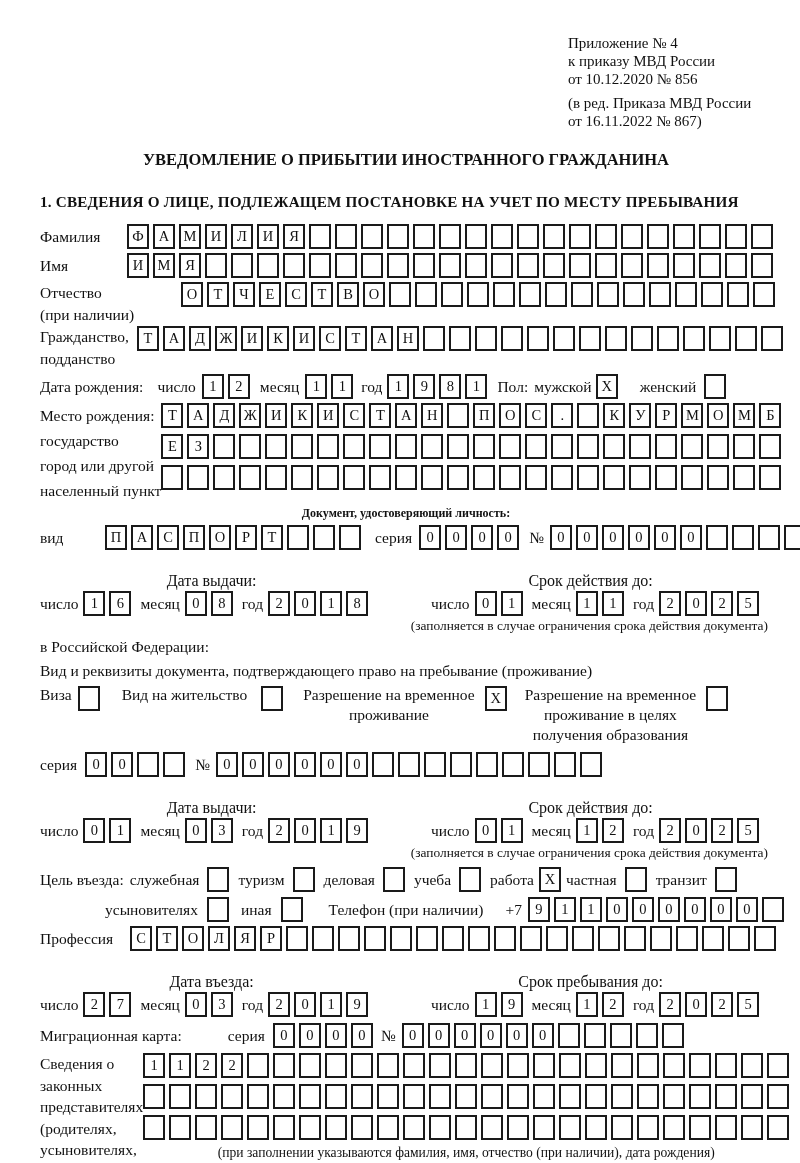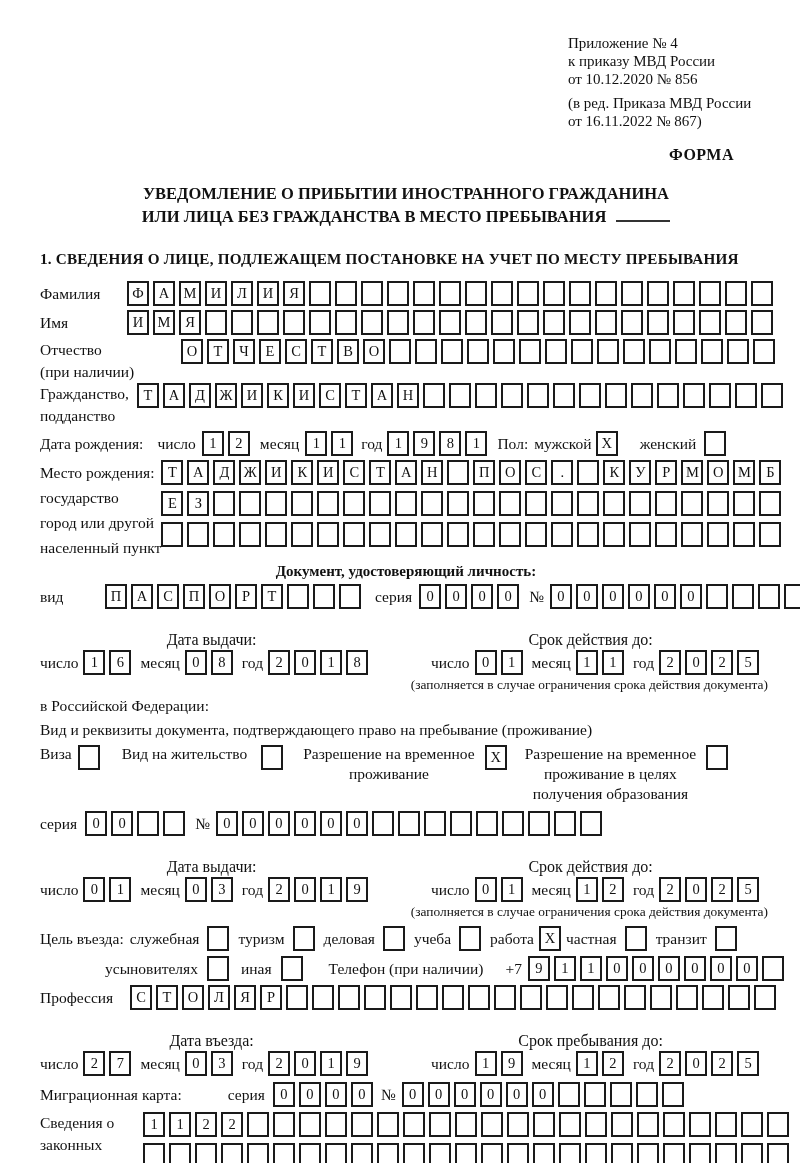--- a/index.html
+++ b/index.html
@@ -31,21 +31,21 @@
   
   .datelabels{display:flex;margin-top:22px;font-size:16px;}
   .datelabels .dl1{width:350px;text-align:center;}
   .datelabels .dl2{width:370px;text-align:center;margin-left:26px;}
   .dategroup{display:flex;align-items:center;}
   .dategroup .lbl{margin-right:5px;}
   .dategroup .cells{margin-right:9px;}
   .dg2{margin-left:54px;}
   .note-right{margin-top:2px;text-align:right;font-size:13.4px;padding-right:4px;}
 
-  .doc-h{margin-top:3px;text-align:center;font-weight:bold;font-size:15px;}
+  .doc-h{margin-top:3px;text-align:center;font-weight:bold;font-size:12px;}
 
   
   .permits{display:flex;align-items:flex-start;margin-top:5px;font-size:15.5px;line-height:20px;}
   .permit{display:flex;align-items:flex-start;}
   .permit .txt{text-align:center;}
   .permit .cells{margin-top:1px;}
 
   .center-note{margin-top:5px;text-align:center;font-size:13.6px;}
   .boxcol{display:flex;flex-direction:column;gap:6px;}
   .indent{margin-left:65px;}
@@ -56,25 +56,23 @@
 <div class="page">
 
   <div class="annex">
     <div>Приложение № 4</div>
     <div>к приказу МВД России</div>
     <div>от 10.12.2020 № 856</div>
     <div class="rev">(в ред. Приказа МВД России</div>
     <div>от 16.11.2022 № 867)</div>
   </div>
 
-  <div class="forma">ФОРМА</div>
 
   <div class="title">
     <div>УВЕДОМЛЕНИЕ О ПРИБЫТИИ ИНОСТРАННОГО ГРАЖДАНИНА</div>
-    <div><span>ИЛИ ЛИЦА БЕЗ ГРАЖДАНСТВА В МЕСТО ПРЕБЫВАНИЯ</span><span class="blankline"></span></div>
   </div>
 
   <div class="section-h">1. СВЕДЕНИЯ О ЛИЦЕ, ПОДЛЕЖАЩЕМ ПОСТАНОВКЕ НА УЧЕТ ПО МЕСТУ ПРЕБЫВАНИЯ</div>
 
   <div class="row" style="margin-top:13px;">
     <span class="lbl" style="flex:0 0 87px;">Фамилия</span>
     <span class="cells">
         <span class="cell">Ф</span>
         <span class="cell">А</span>
         <span class="cell">М</span>

